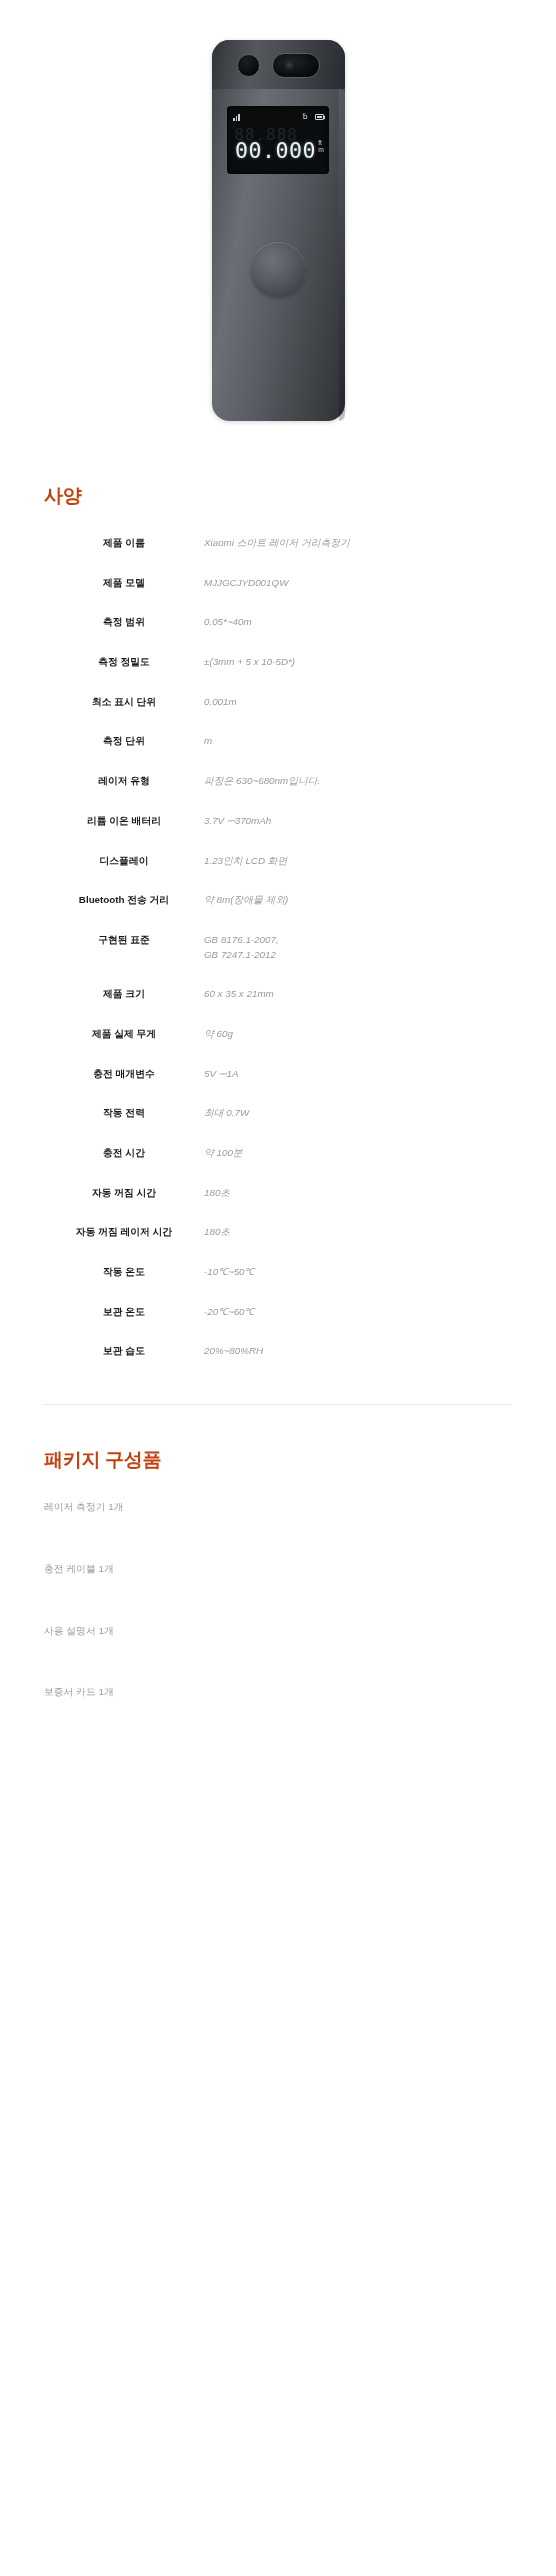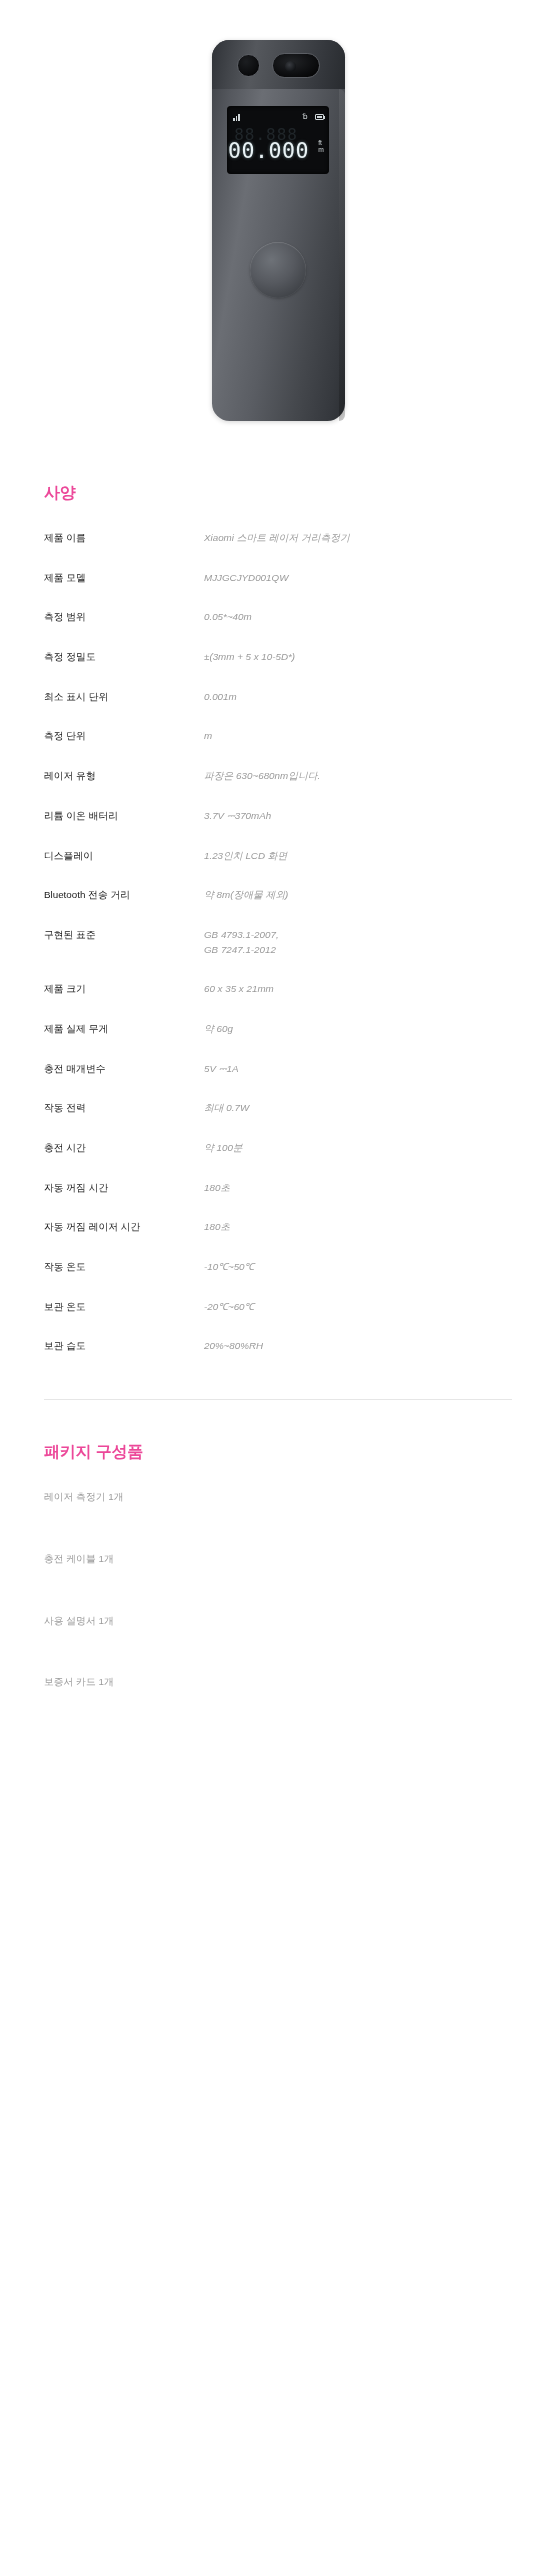--- a/index.html
+++ b/index.html
@@ -159,21 +159,21 @@
     position: absolute;
     left: 7.2px;
     top: 18.5px;
     font-family: "DejaVu Sans Mono", monospace;
     font-size: 16px;
     letter-spacing: 1px;
     color: #20262a;
   }
   .screen-digits {
     position: absolute;
-    left: 1px;
+    left: 8px;
     top: 32px;
     font-family: "DejaVu Sans Mono", monospace;
     font-size: 21.6px;
     letter-spacing: 0.5px;
     color: #e9f2f5;
     text-shadow: 0 0 3.1px rgba(190,230,240,0.5);
   }
   .screen-unit {
     position: absolute;
     right: 5.2px;
@@ -203,43 +203,45 @@
     border-radius: 0 17.5px 17.5px 0;
     background: linear-gradient(180deg, rgba(255,255,255,0.08), rgba(0,0,0,0.22));
   }
 
   
   .content {
     padding: 0 44px;
     margin-top: 62px;
   }
   h2.section-title {
-    font-size: 16px;
+    font-size: 19px;
     font-weight: bold;
-    color: #ec4899;
+    color: #c2410c;
     margin: 0 0 27px 0;
     letter-spacing: -0.2px;
+    font-family: Liberation Serif, serif;
   }
 
   .spec-table {
     width: 100%;
     border-collapse: collapse;
   }
   .spec-table tr {
     vertical-align: top;
   }
   .spec-table td {
     padding: 0 0 25px 0;
     font-size: 9.8px;
     line-height: 1.5;
   }
   .spec-key {
     width: 160px;
     color: #1a1a1a;
-    font-weight: normal;
+    font-weight: bold;
+    text-align: center;
   }
   .spec-val {
     color: #9b9b9b;
     font-weight: normal;
     white-space: pre-line;
     font-style: italic;
   }
 
   .divider {
     height: 0.5px;
@@ -342,21 +344,21 @@
         <tr>
           <td class="spec-key">디스플레이</td>
           <td class="spec-val">1.23인치 LCD 화면</td>
         </tr>
         <tr>
           <td class="spec-key">Bluetooth 전송 거리</td>
           <td class="spec-val">약 8m(장애물 제외)</td>
         </tr>
         <tr>
           <td class="spec-key">구현된 표준</td>
-          <td class="spec-val">GB 4793.1-2007,
+          <td class="spec-val">GB 8176.1-2007,
 GB 7247.1-2012</td>
         </tr>
         <tr>
           <td class="spec-key">제품 크기</td>
           <td class="spec-val">60 x 35 x 21mm</td>
         </tr>
         <tr>
           <td class="spec-key">제품 실제 무게</td>
           <td class="spec-val">약 60g</td>
         </tr>

